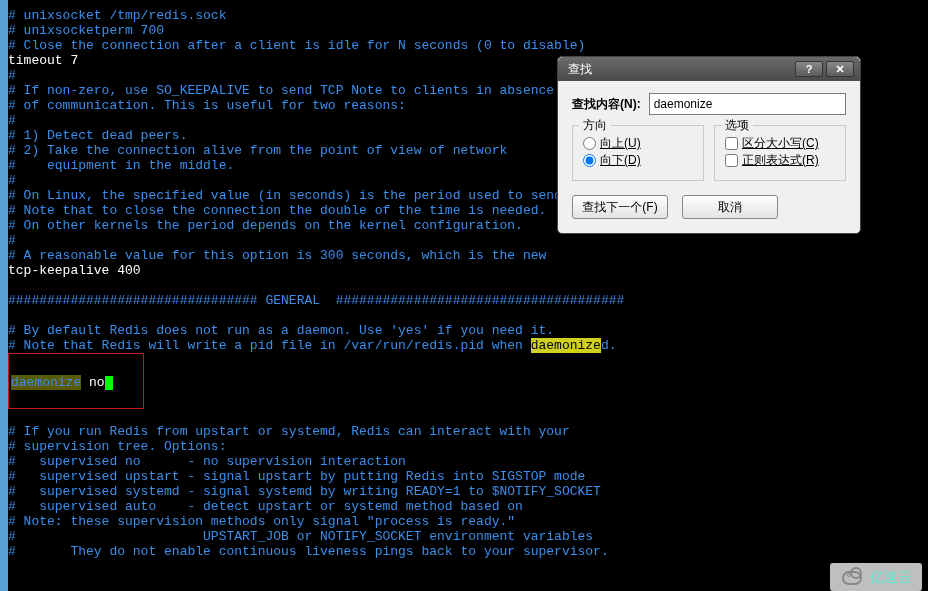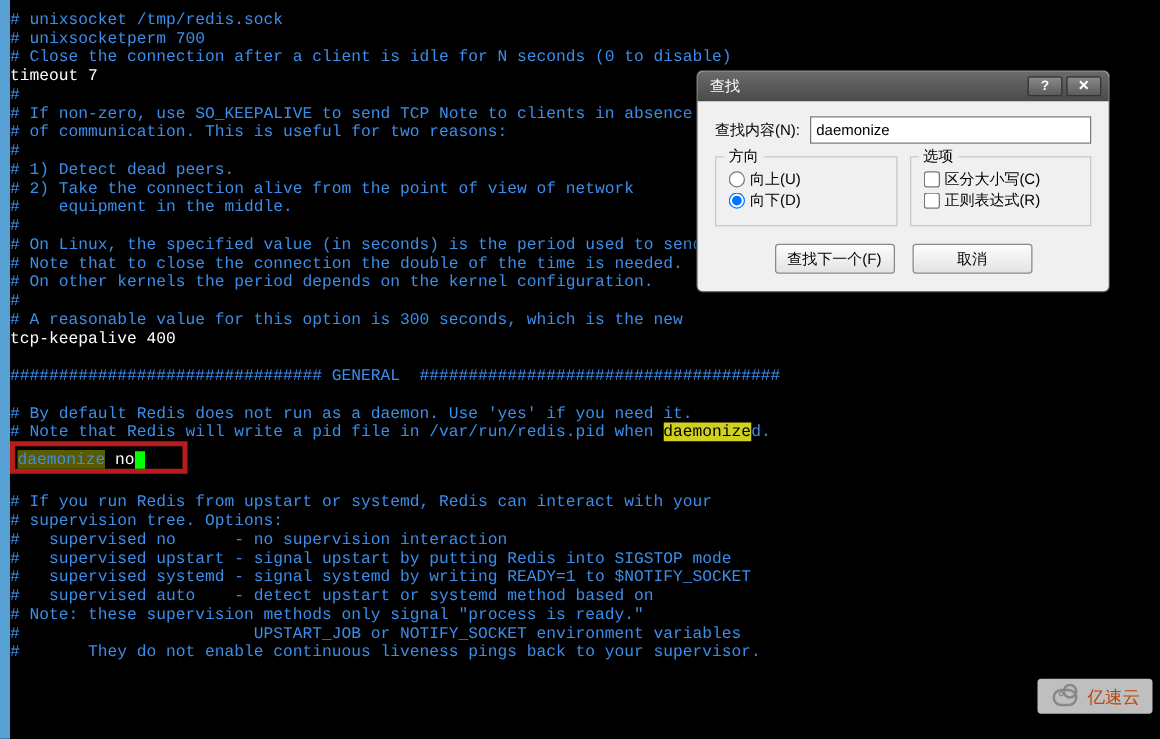--- a/index.html
+++ b/index.html
@@ -17,29 +17,29 @@
     .terminal {
       padding: 8px 0 0 0;
       color: #fff;
     }
     .line { white-space: pre; }
     .comment { color: #3b8eea; }
     .plain { color: #ffffff; }
     .hl-keyword { background: #5a5a00; color: #3b8eea; }
     .hl-search { background: #d0d020; color: #000; }
     .cursor { background: #00ff00; display: inline-block; width: 8px; height: 14px; vertical-align: middle; }
-    .redbox { border: 4px solid #b91c1c; display: inline-block; padding: 0 2px; }
+    .redbox { border: 1px solid #b91c1c; display: inline-block; padding: 18px 2px; }
     .redpad { display: inline-block; width: 28px; height: 14px; }
 
     .watermark {
       position: absolute;
       right: 6px;
-      bottom: 20px;
+      bottom: 0;
       background: rgba(255,255,255,0.75);
-      color: #c2410c;
+      color: #5eead4;
       padding: 6px 10px;
       border-radius: 3px;
       display: flex;
       align-items: center;
       gap: 6px;
       font-family: sans-serif;
       font-size: 14px;
       margin-left: 20px;
     }
     .watermark .cloud {
@@ -52,21 +52,21 @@
     .watermark .cloud::after {
       content:""; position:absolute; width:8px; height:8px; border:2px solid #888; border-radius:50%; top:-2px; left:10px;
     }
     .watermark .inner-circle { position:absolute; width:4px; height:4px; border:1.5px solid #888; border-radius:50%; top:4px; left:7px; }
 
     
     .dialog {
       position: absolute;
       left: 549px;
       top: 56px;
-      width: 331px;
+      width: 304px;
       background: #f0f0f0;
       border: 1px solid #444;
       border-radius: 5px;
       box-shadow: 0 3px 12px rgba(0,0,0,0.6);
       font-family: "Microsoft YaHei", "SimSun", sans-serif;
       font-size: 12px;
       color: #000;
     }
     .titlebar {
       background: linear-gradient(#6b6b6b, #4a4a4a);
@@ -85,38 +85,39 @@
       border: 1px solid #333;
       border-radius: 2px;
       display: flex; align-items: center; justify-content: center;
       color: #fff; font-size: 11px; font-weight: bold;
       cursor: pointer;
     }
     .dialog-body {
       padding: 12px 14px 14px 14px;
     }
     .row-search { display: flex; align-items: center; gap: 8px; margin-bottom: 10px; }
-    .row-search label { white-space: nowrap; }
+    .row-search label { white-space: nowrap; font-weight: bold; }
     .row-search select, .row-search .combo {
       flex: 1; height: 22px; border: 1px solid #7a7a7a; background:#fff; padding: 2px 4px; font-size:12px;
     }
     .groups { display: flex; gap: 10px; }
     .fieldset {
       border: 1px solid #c8c8c8; padding: 8px 10px 10px 10px; flex: 1;
       position: relative;
+      text-decoration: underline;
     }
     .fieldset .legend {
       position: absolute; top: -8px; left: 6px; background: #f0f0f0; padding: 0 4px; font-size: 12px;
     }
     .radio-row, .check-row {
       display: flex; align-items: center; gap: 4px; margin: 2px 0; font-size: 12px;
     }
     .radio-row input, .check-row input { margin: 0; }
     .buttons {
-      margin-top: 14px; display: flex; justify-content: center; gap: 14px;
+      margin-top: 14px; display: flex; justify-content: flex-start; gap: 14px;
     }
     .buttons button {
       width: 96px; height: 24px;
       background: linear-gradient(#fdfdfd,#e3e3e3);
       border: 1px solid #888; border-radius: 3px;
       font-size: 12px; cursor: pointer;
     }
   </style>
 </head>
 <body>

